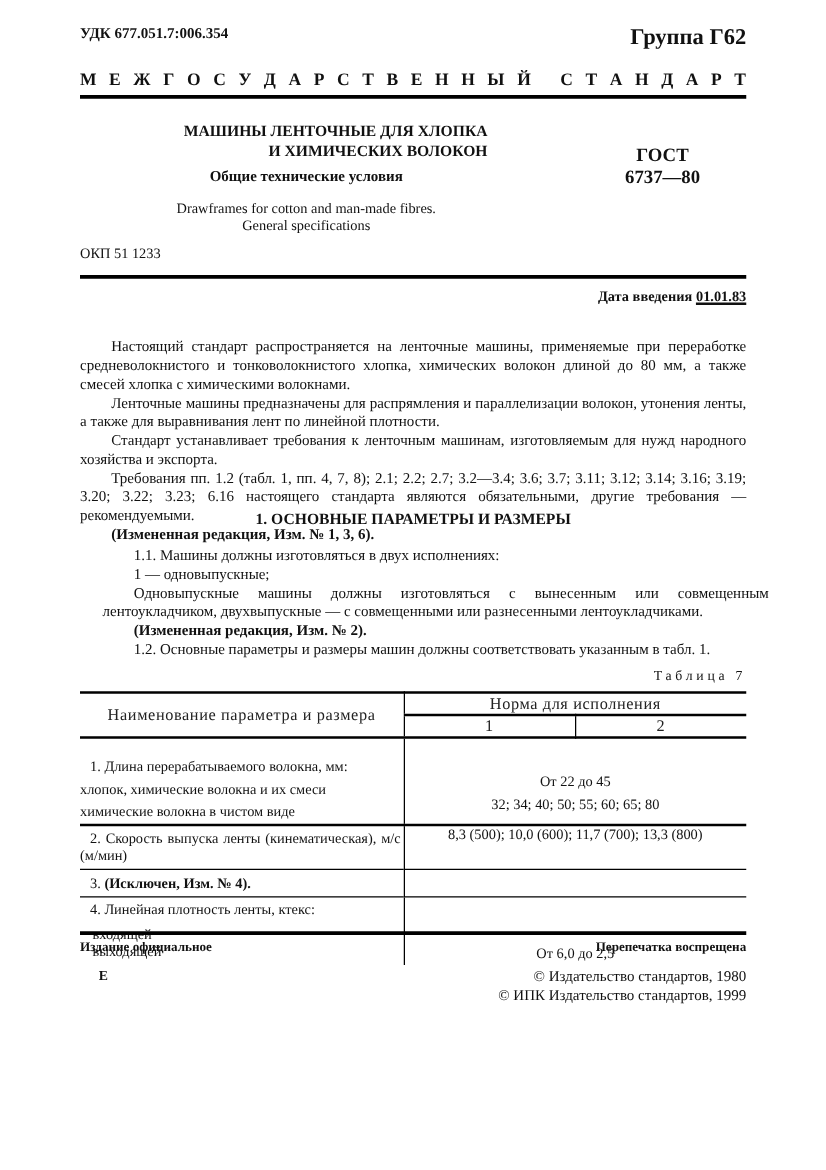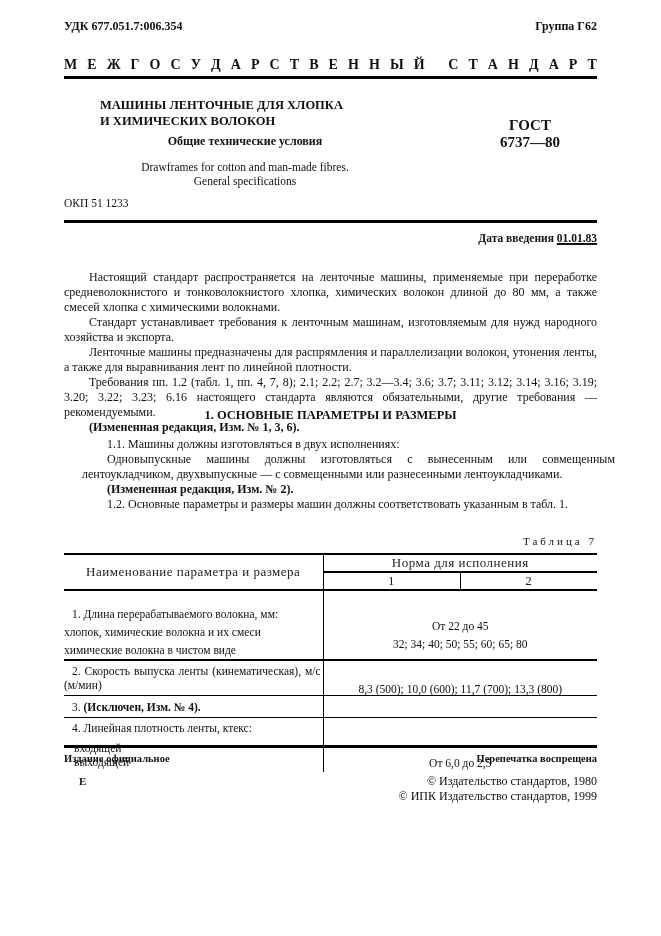--- a/index.html
+++ b/index.html
@@ -1,24 +1,24 @@
 <!DOCTYPE html>
 <html><head>
 <meta charset="utf-8">
 <style>
   html, body { margin: 0; padding: 0; background: #ffffff; }
   body { width: 661px; height: 936px; position: relative; font-family: "Liberation Serif", "DejaVu Serif", serif; color: #111; overflow: hidden; }
   .abs { position: absolute; }
   .b { font-weight: bold; }
   .top-udk { left: 64px; top: 19px; font-size: 12px; font-weight: bold; }
-  .top-group { right: 64px; top: 19px; font-size: 12px; font-weight: bold; }
+  .top-group { right: 64px; top: 19px; font-size: 18px; font-weight: bold; }
   .banner { left: 64px; top: 57px; width: 533px; font-size: 14px; font-weight: bold; display: flex; justify-content: space-between; letter-spacing: 0; }
   .banner span { display: inline-block; }
   .rule-thick { left: 64px; width: 533px; height: 3px; background: #000; }
-  .title { left: 100px; width: 290px; top: 97px; text-align: left; font-size: 12.5px; font-weight: bold; line-height: 16px; }
+  .title { left: 100px; width: 290px; top: 97px; text-align: right; font-size: 12.5px; font-weight: bold; line-height: 16px; }
   .subtitle { left: 100px; width: 290px; top: 134px; text-align: center; font-size: 12px; font-weight: bold; }
   .eng { left: 100px; width: 290px; top: 160px; text-align: center; font-size: 11.5px; line-height: 14px; }
   .okp { left: 64px; top: 197px; font-size: 11.5px; }
   .gost { left: 455px; width: 150px; top: 117px; text-align: center; font-size: 15px; font-weight: bold; line-height: 17px; }
   .date { right: 64px; top: 232px; font-size: 11.5px; font-weight: bold; }
   .date u { text-decoration: underline; text-decoration-thickness: 2px; }
   .body { left: 64px; width: 533px; font-size: 12px; line-height: 15px; text-align: justify; }
   .body p { margin: 0; }
   .ind { text-indent: 25px; }
   .ind2 { padding-left: 25px; }
@@ -91,30 +91,31 @@
 
 <div class="abs rule-thick" style="top:220px;"></div>
 
 <div class="abs date">
   <span>Дата введения</span>
   <u>01.01.83</u>
 </div>
 
 <div class="abs body" style="top:255px;margin-top:15px;">
   <p class="ind">Настоящий стандарт распространяется на ленточные машины, применяемые при переработке средневолокнистого и тонковолокнистого хлопка, химических волокон длиной до 80 мм, а также смесей хлопка с химическими волокнами.</p>
+  <p class="ind">Ленточные машины предназначены для распрямления и параллелизации волокон, утонения ленты, а также для выравнивания лент по линейной плотности.</p>
   <p class="ind">Стандарт устанавливает требования к ленточным машинам, изготовляемым для нужд народного хозяйства и экспорта.</p>
-  <p class="ind">Ленточные машины предназначены для распрямления и параллелизации волокон, утонения ленты, а также для выравнивания лент по линейной плотности.</p>
   <p class="ind">Требования пп. 1.2 (табл. 1, пп. 4, 7, 8); 2.1; 2.2; 2.7; 3.2—3.4; 3.6; 3.7; 3.11; 3.12; 3.14; 3.16; 3.19; 3.20; 3.22; 3.23; 6.16 настоящего стандарта являются обязательными, другие требования — рекомендуемыми.</p>
   <p class="ind b">(Измененная редакция, Изм. № 1, 3, 6).</p>
 </div>
 
 <div class="abs section">1. ОСНОВНЫЕ ПАРАМЕТРЫ И РАЗМЕРЫ</div>
 
 <div class="abs body" style="top:437px;margin-left:18px;">
   <p class="ind2">1.1. Машины должны изготовляться в двух исполнениях:</p>
+  <p class="ind2">1 — одновыпускные;</p>
   <p class="ind">Одновыпускные машины должны изготовляться с вынесенным или совмещенным лентоукладчиком, двухвыпускные — с совмещенными или разнесенными лентоукладчиками.</p>
   <p class="ind b">(Измененная редакция, Изм. № 2).</p>
   <p class="ind">1.2. Основные параметры и размеры машин должны соответствовать указанным в табл. 1.</p>
 </div>
 
 <div class="abs tabcap">Таблица 7</div>
 
 <table class="t">
   <colgroup>
       <col style="width:259px">
@@ -137,21 +138,21 @@
       <div>химические волокна в чистом виде</div>
     </td>
     <td colspan="2" class="cc" style="line-height:18px; padding-top:2px;">
       <div style="height:18px;"></div>
       <div>От 22 до 45</div>
       <div>32; 34; 40; 50; 55; 60; 65; 80</div>
     </td>
   </tr>
   <tr style="border-bottom:1px solid #000;">
     <td class="br" style="text-align:justify; text-indent:8px; line-height:14px; padding:3px 2px 3px 0;">2. Скорость выпуска ленты (кинематическая), м/с (м/мин)</td>
-    <td colspan="2" class="cc" style="vertical-align:bottom; padding-bottom:0;">8,3 (500); 10,0 (600); 11,7 (700); 13,3 (800)</td>
+    <td colspan="2" class="cc" style="vertical-align:bottom; padding-bottom:21px;">8,3 (500); 10,0 (600); 11,7 (700); 13,3 (800)</td>
   </tr>
   <tr style="border-bottom:1px solid #000;">
     <td class="br" style="padding:3px 0 3px 8px; height:15px;">
       <span>3.</span>
       <span class="b">(Исключен, Изм. № 4).</span>
     </td>
     <td colspan="2"></td>
   </tr>
   <tr>
     <td class="br" style="padding:3px 0 3px 0; line-height:14px;">

